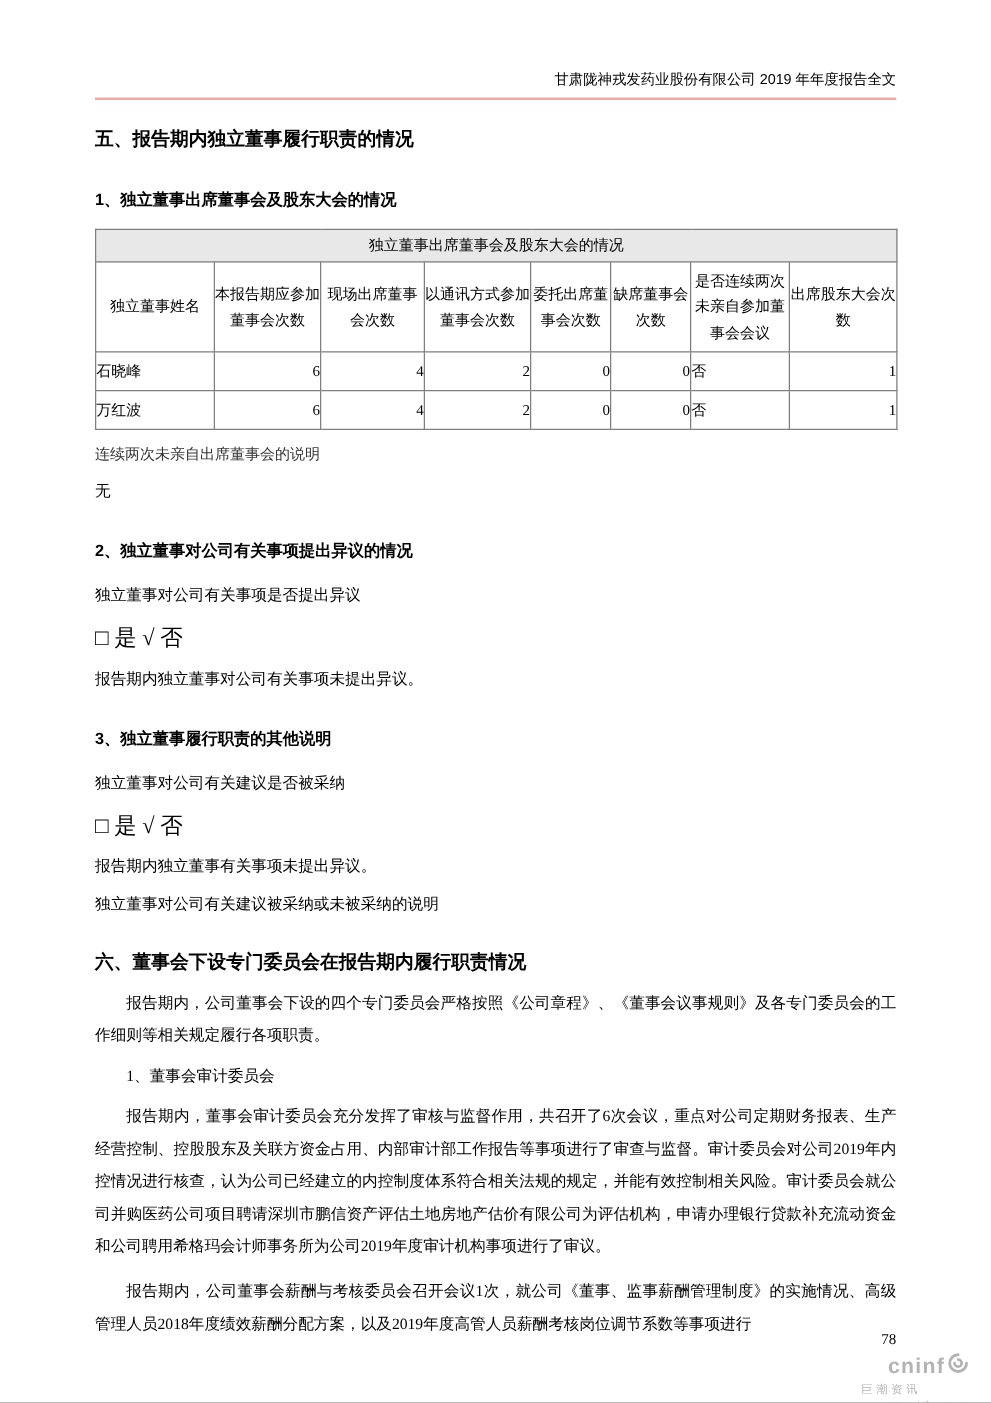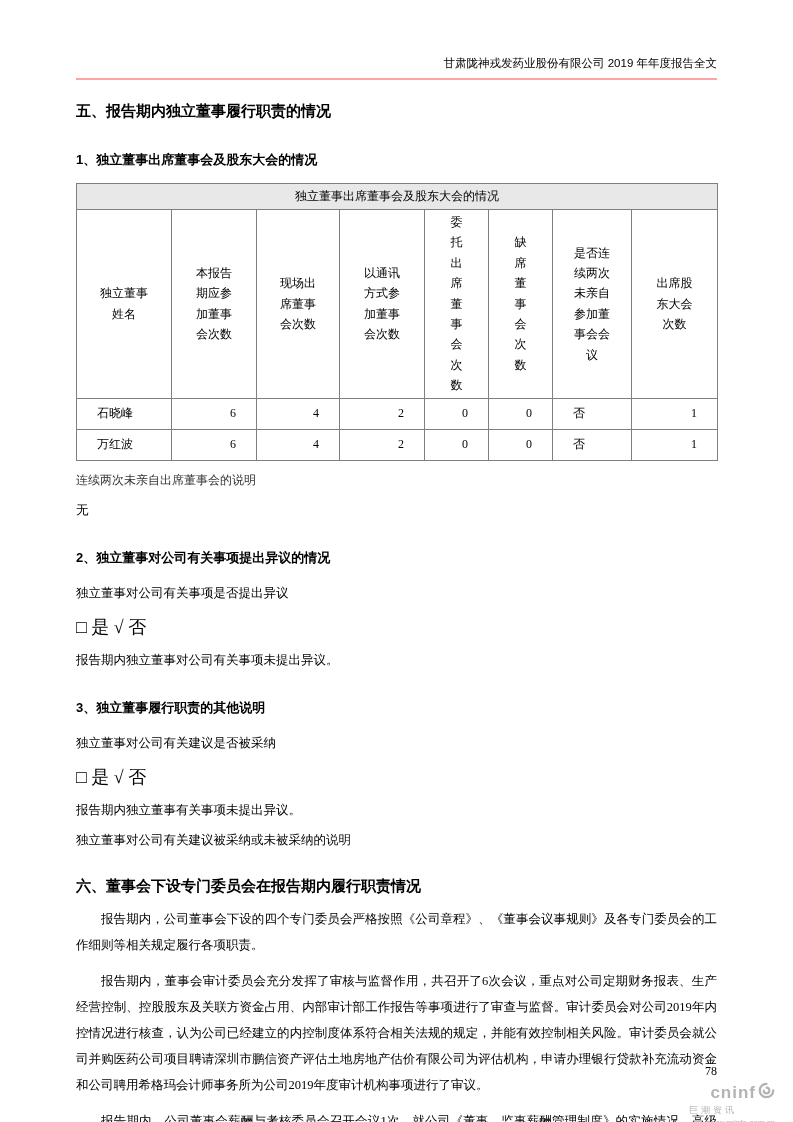--- a/index.html
+++ b/index.html
@@ -24,21 +24,21 @@
   .sub-title {
     font-size:13px; font-weight:bold; margin-top:30px;
     font-family:"Liberation Sans","DejaVu Sans",sans-serif;
   }
 
   table.att-table {
     width:100%; border-collapse:collapse; table-layout:fixed;
     margin-top:14px; font-size:12px;
   }
   table.att-table td {
-    border:1px solid #7f7f7f; padding:2px 20px; vertical-align:middle;
+    border:1px solid #7f7f7f; padding:2px 0; vertical-align:middle;
     line-height:1.7; word-break:break-all;
   }
   td.cap { background:#e8e8e8; text-align:center; height:26px; }
   tr.head-row td { text-align:center; height:72px; }
   tr.data-row td { height:31px; }
   td.al { text-align:left; }
   td.ar { text-align:right; }
 
   .note-line { font-size:12px; margin-top:11px; color:#333;
     font-family:"Liberation Sans","DejaVu Sans",sans-serif; }
@@ -135,20 +135,21 @@
     <div class="sub-title">3、独立董事履行职责的其他说明</div>
     <div class="plain-line" style="margin-top:18px">独立董事对公司有关建议是否被采纳</div>
     <div class="option-line">□ 是 √ 否</div>
     <div class="plain-line">报告期内独立董事有关事项未提出异议。</div>
     <div class="plain-line">独立董事对公司有关建议被采纳或未被采纳的说明</div>
 
     <div class="sec-title" style="margin-top:28px">六、董事会下设专门委员会在报告期内履行职责情况</div>
 
     <div class="para">报告期内，公司董事会下设的四个专门委员会严格按照《公司章程》、《董事会议事规则》及各专门委员会的工作细则等相关规定履行各项职责。</div>
 
+    <div class="item-title">1、董事会审计委员会</div>
     <div class="para">报告期内，董事会审计委员会充分发挥了审核与监督作用，共召开了6次会议，重点对公司定期财务报表、生产经营控制、控股股东及关联方资金占用、内部审计部工作报告等事项进行了审查与监督。审计委员会对公司2019年内控情况进行核查，认为公司已经建立的内控制度体系符合相关法规的规定，并能有效控制相关风险。审计委员会就公司并购医药公司项目聘请深圳市鹏信资产评估土地房地产估价有限公司为评估机构，申请办理银行贷款补充流动资金和公司聘用希格玛会计师事务所为公司2019年度审计机构事项进行了审议。</div>
 
     <div class="para">报告期内，公司董事会薪酬与考核委员会召开会议1次，就公司《董事、监事薪酬管理制度》的实施情况、高级管理人员2018年度绩效薪酬分配方案，以及2019年度高管人员薪酬考核岗位调节系数等事项进行</div>
 
   </div>
 
   <div class="page-number">78</div>
 
   <div class="footer-logo">
     <div class="logo-row">

